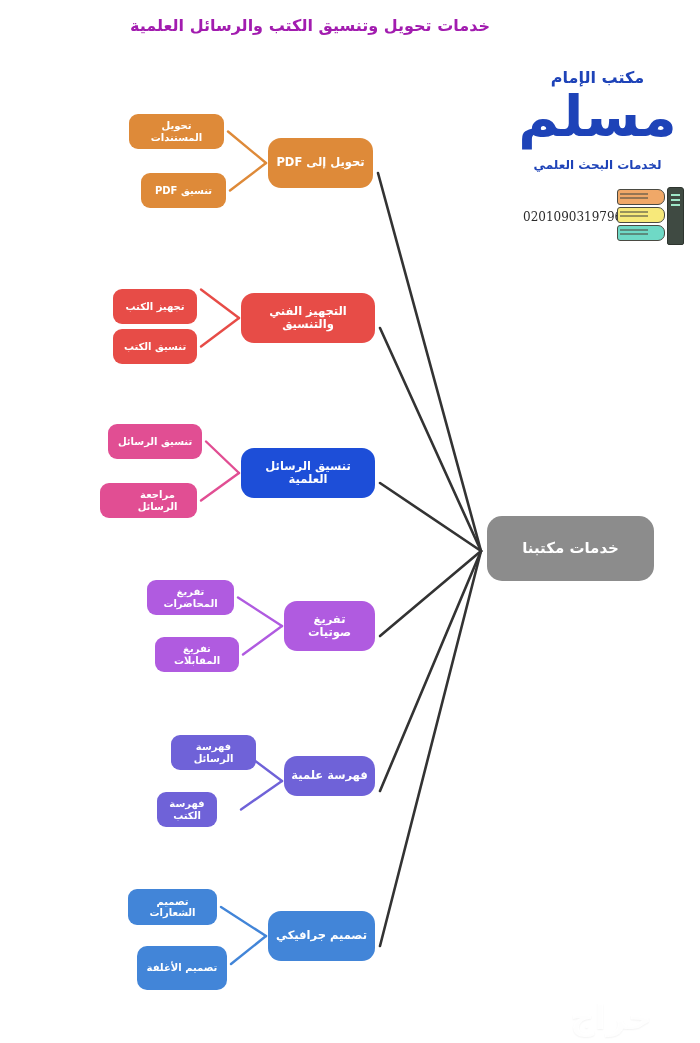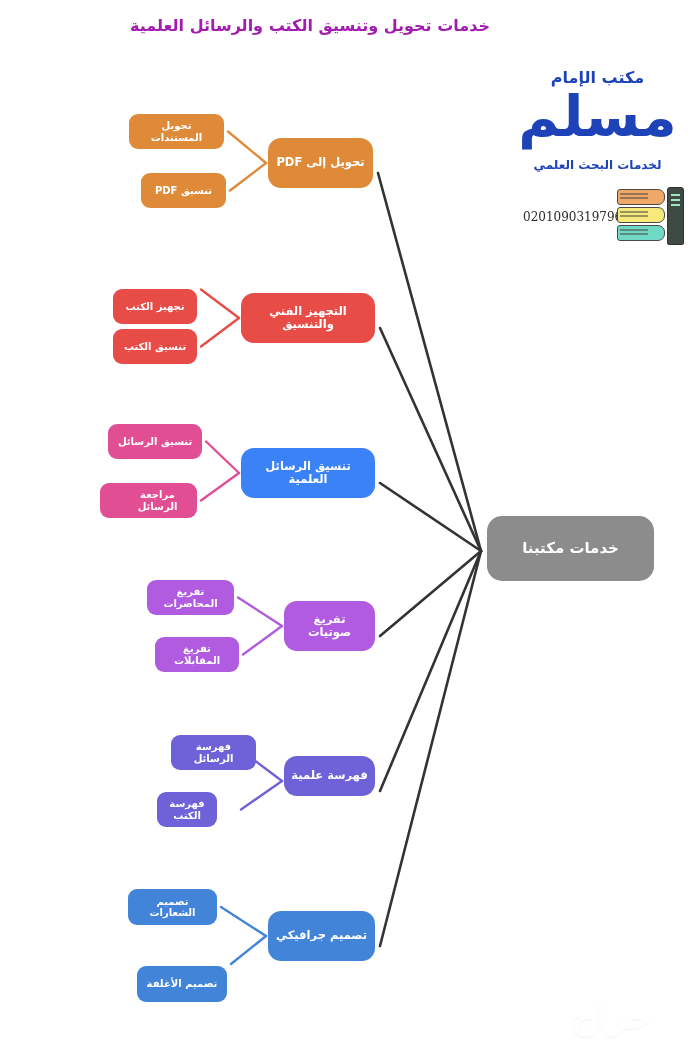--- a/index.html
+++ b/index.html
@@ -258,21 +258,21 @@
       </div>
       <div class="node main" style="left: 241px; top: 293px; width: 134px; height: 50px; background: rgb(231, 76, 71);">
         <span>التجهيز الفني والتنسيق</span>
       </div>
       <div class="node leaf" style="left: 113px; top: 272px; width: 84px; height: 35px; background: rgb(231, 76, 71); margin-top: 17px;">
         <span>تجهيز الكتب</span>
       </div>
       <div class="node leaf" style="left: 113px; top: 329px; width: 84px; height: 35px; background: rgb(231, 76, 71);">
         <span>تنسيق الكتب</span>
       </div>
-      <div class="node main" style="left: 241px; top: 448px; width: 134px; height: 50px; background: #3b82f6;">
+      <div class="node main" style="left: 241px; top: 448px; width: 134px; height: 50px; background: #1d4ed8;">
         <span>تنسيق الرسائل العلمية</span>
       </div>
       <div class="node leaf" style="left: 108px; top: 424px; width: 94px; height: 35px; background: rgb(225, 78, 147);">
         <span>تنسيق الرسائل</span>
       </div>
       <div class="node leaf" style="left: 100px; top: 483px; width: 97px; height: 35px; background: rgb(225, 78, 147); padding-left: 24px;">
         <span>مراجعة الرسائل</span>
       </div>
       <div class="node main" style="left: 284px; top: 601px; width: 91px; height: 50px; background: rgb(176, 91, 224);">
         <span>تفريغ صوتيات</span>
@@ -291,20 +291,20 @@
       </div>
       <div class="node leaf" style="left: 157px; top: 792px; width: 60px; height: 35px; background: rgb(111, 98, 216);">
         <span>فهرسة الكتب</span>
       </div>
       <div class="node main" style="left: 268px; top: 911px; width: 107px; height: 50px; background: rgb(66, 133, 216);">
         <span>تصميم جرافيكي</span>
       </div>
       <div class="node leaf" style="left: 128px; top: 889px; width: 89px; height: 36px; background: rgb(66, 133, 216);">
         <span>تصميم الشعارات</span>
       </div>
-      <div class="node leaf" style="left: 137px; top: 966px; width: 90px; height: 36px; background: rgb(66, 133, 216);">
+      <div class="node leaf" style="left: 137px; top: 946px; width: 90px; height: 44px; background: rgb(66, 133, 216); border-radius: 10px;">
         <span>تصميم الأغلفة</span>
       </div>
     </div>
 
   <div class="watermark">حراج</div>
 
 </div>
 
 </body></html>

